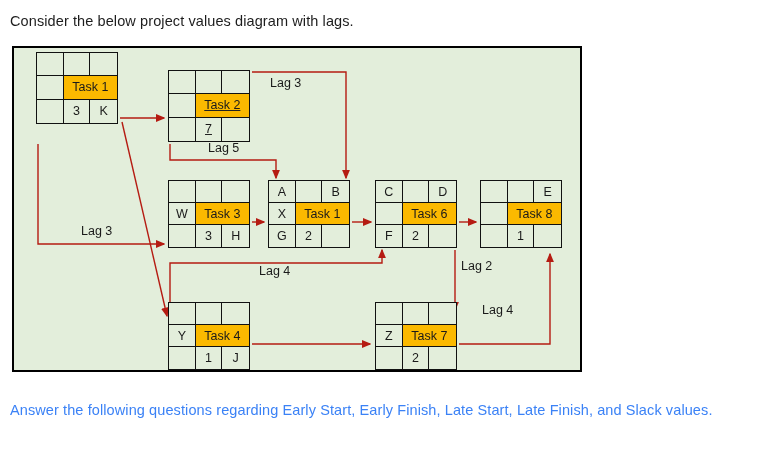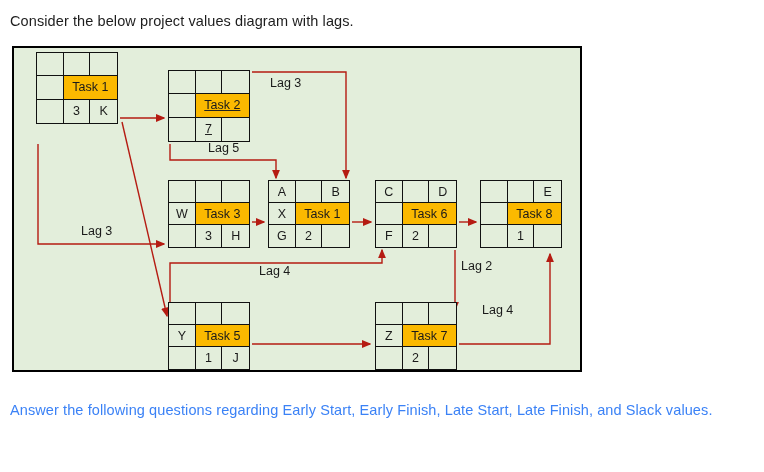--- a/index.html
+++ b/index.html
@@ -171,21 +171,21 @@
     <div class="cell c7"></div>
     <div class="cell c8">1</div>
     <div class="cell c9"></div>
   </div>
 
   <div class="task-box short" style="left:154px;top:254px;">
     <div class="cell c1"></div>
     <div class="cell c2"></div>
     <div class="cell c3"></div>
     <div class="cell c4">Y</div>
-    <div class="name-cell">Task 5</div>
+    <div class="name-cell">Task 4</div>
     <div class="cell c7"></div>
     <div class="cell c8">1</div>
     <div class="cell c9">J</div>
   </div>
 
   <div class="task-box short" style="left:361px;top:254px;">
     <div class="cell c1"></div>
     <div class="cell c2"></div>
     <div class="cell c3"></div>
     <div class="cell c4">Z</div>

